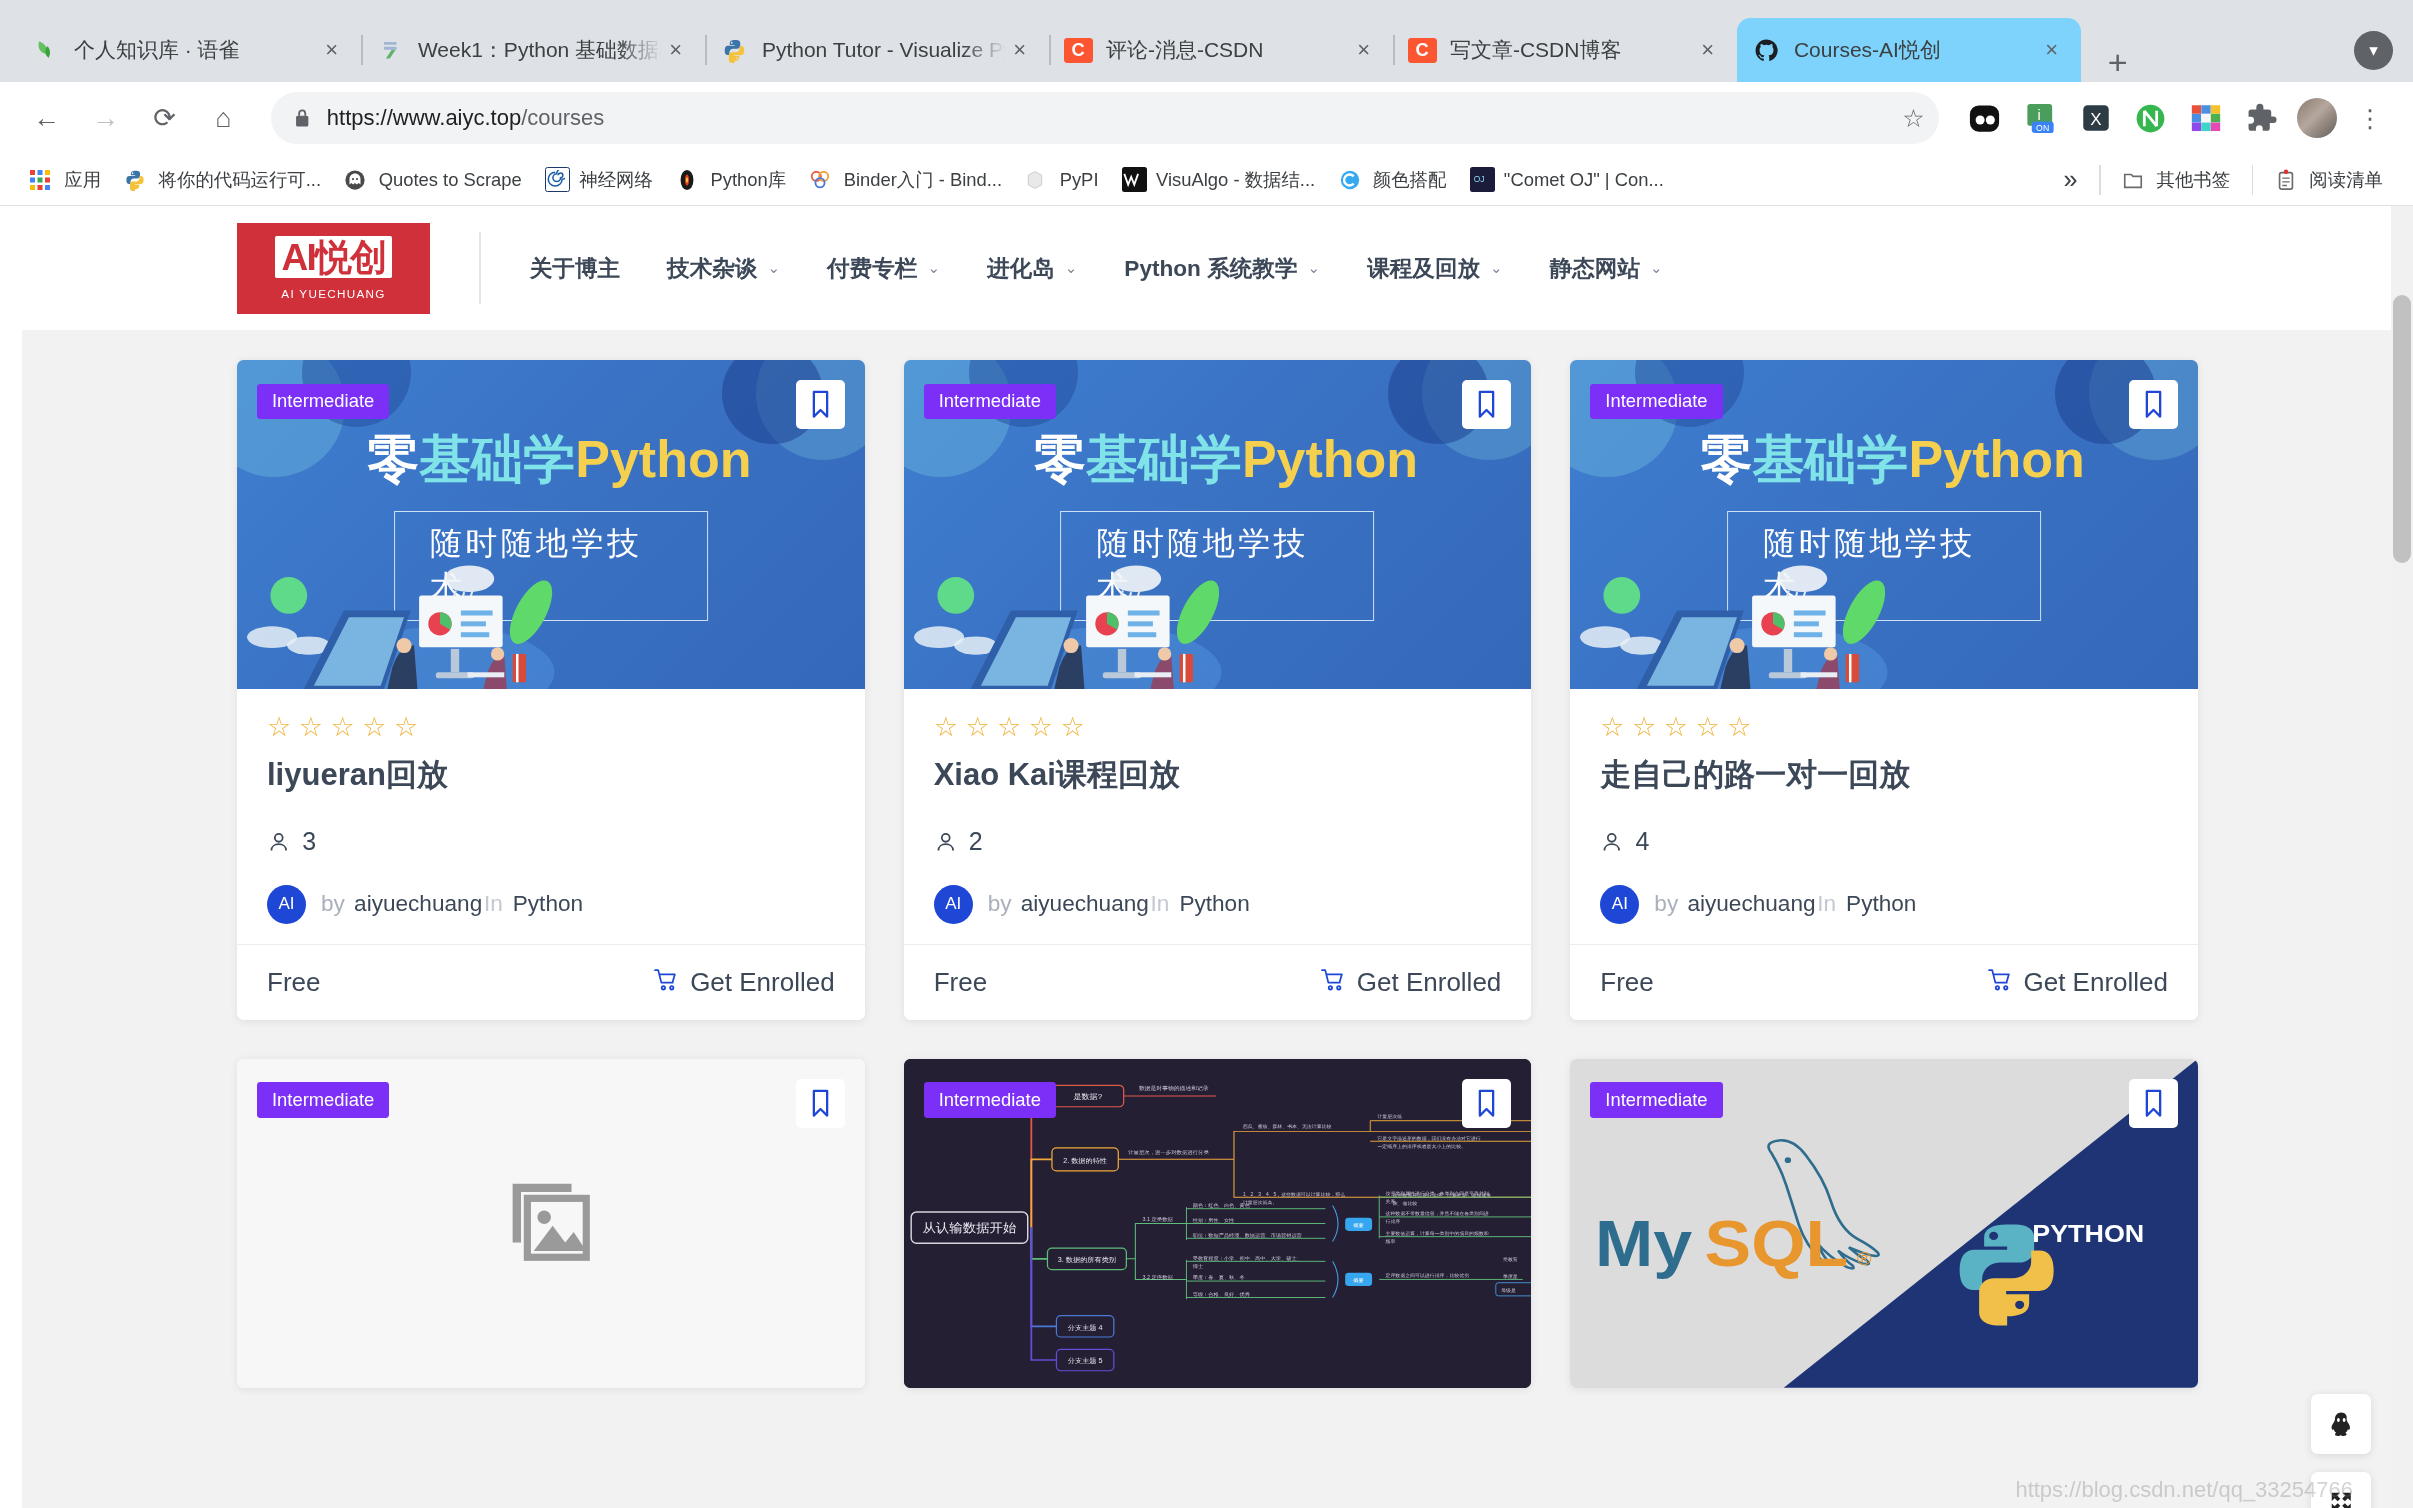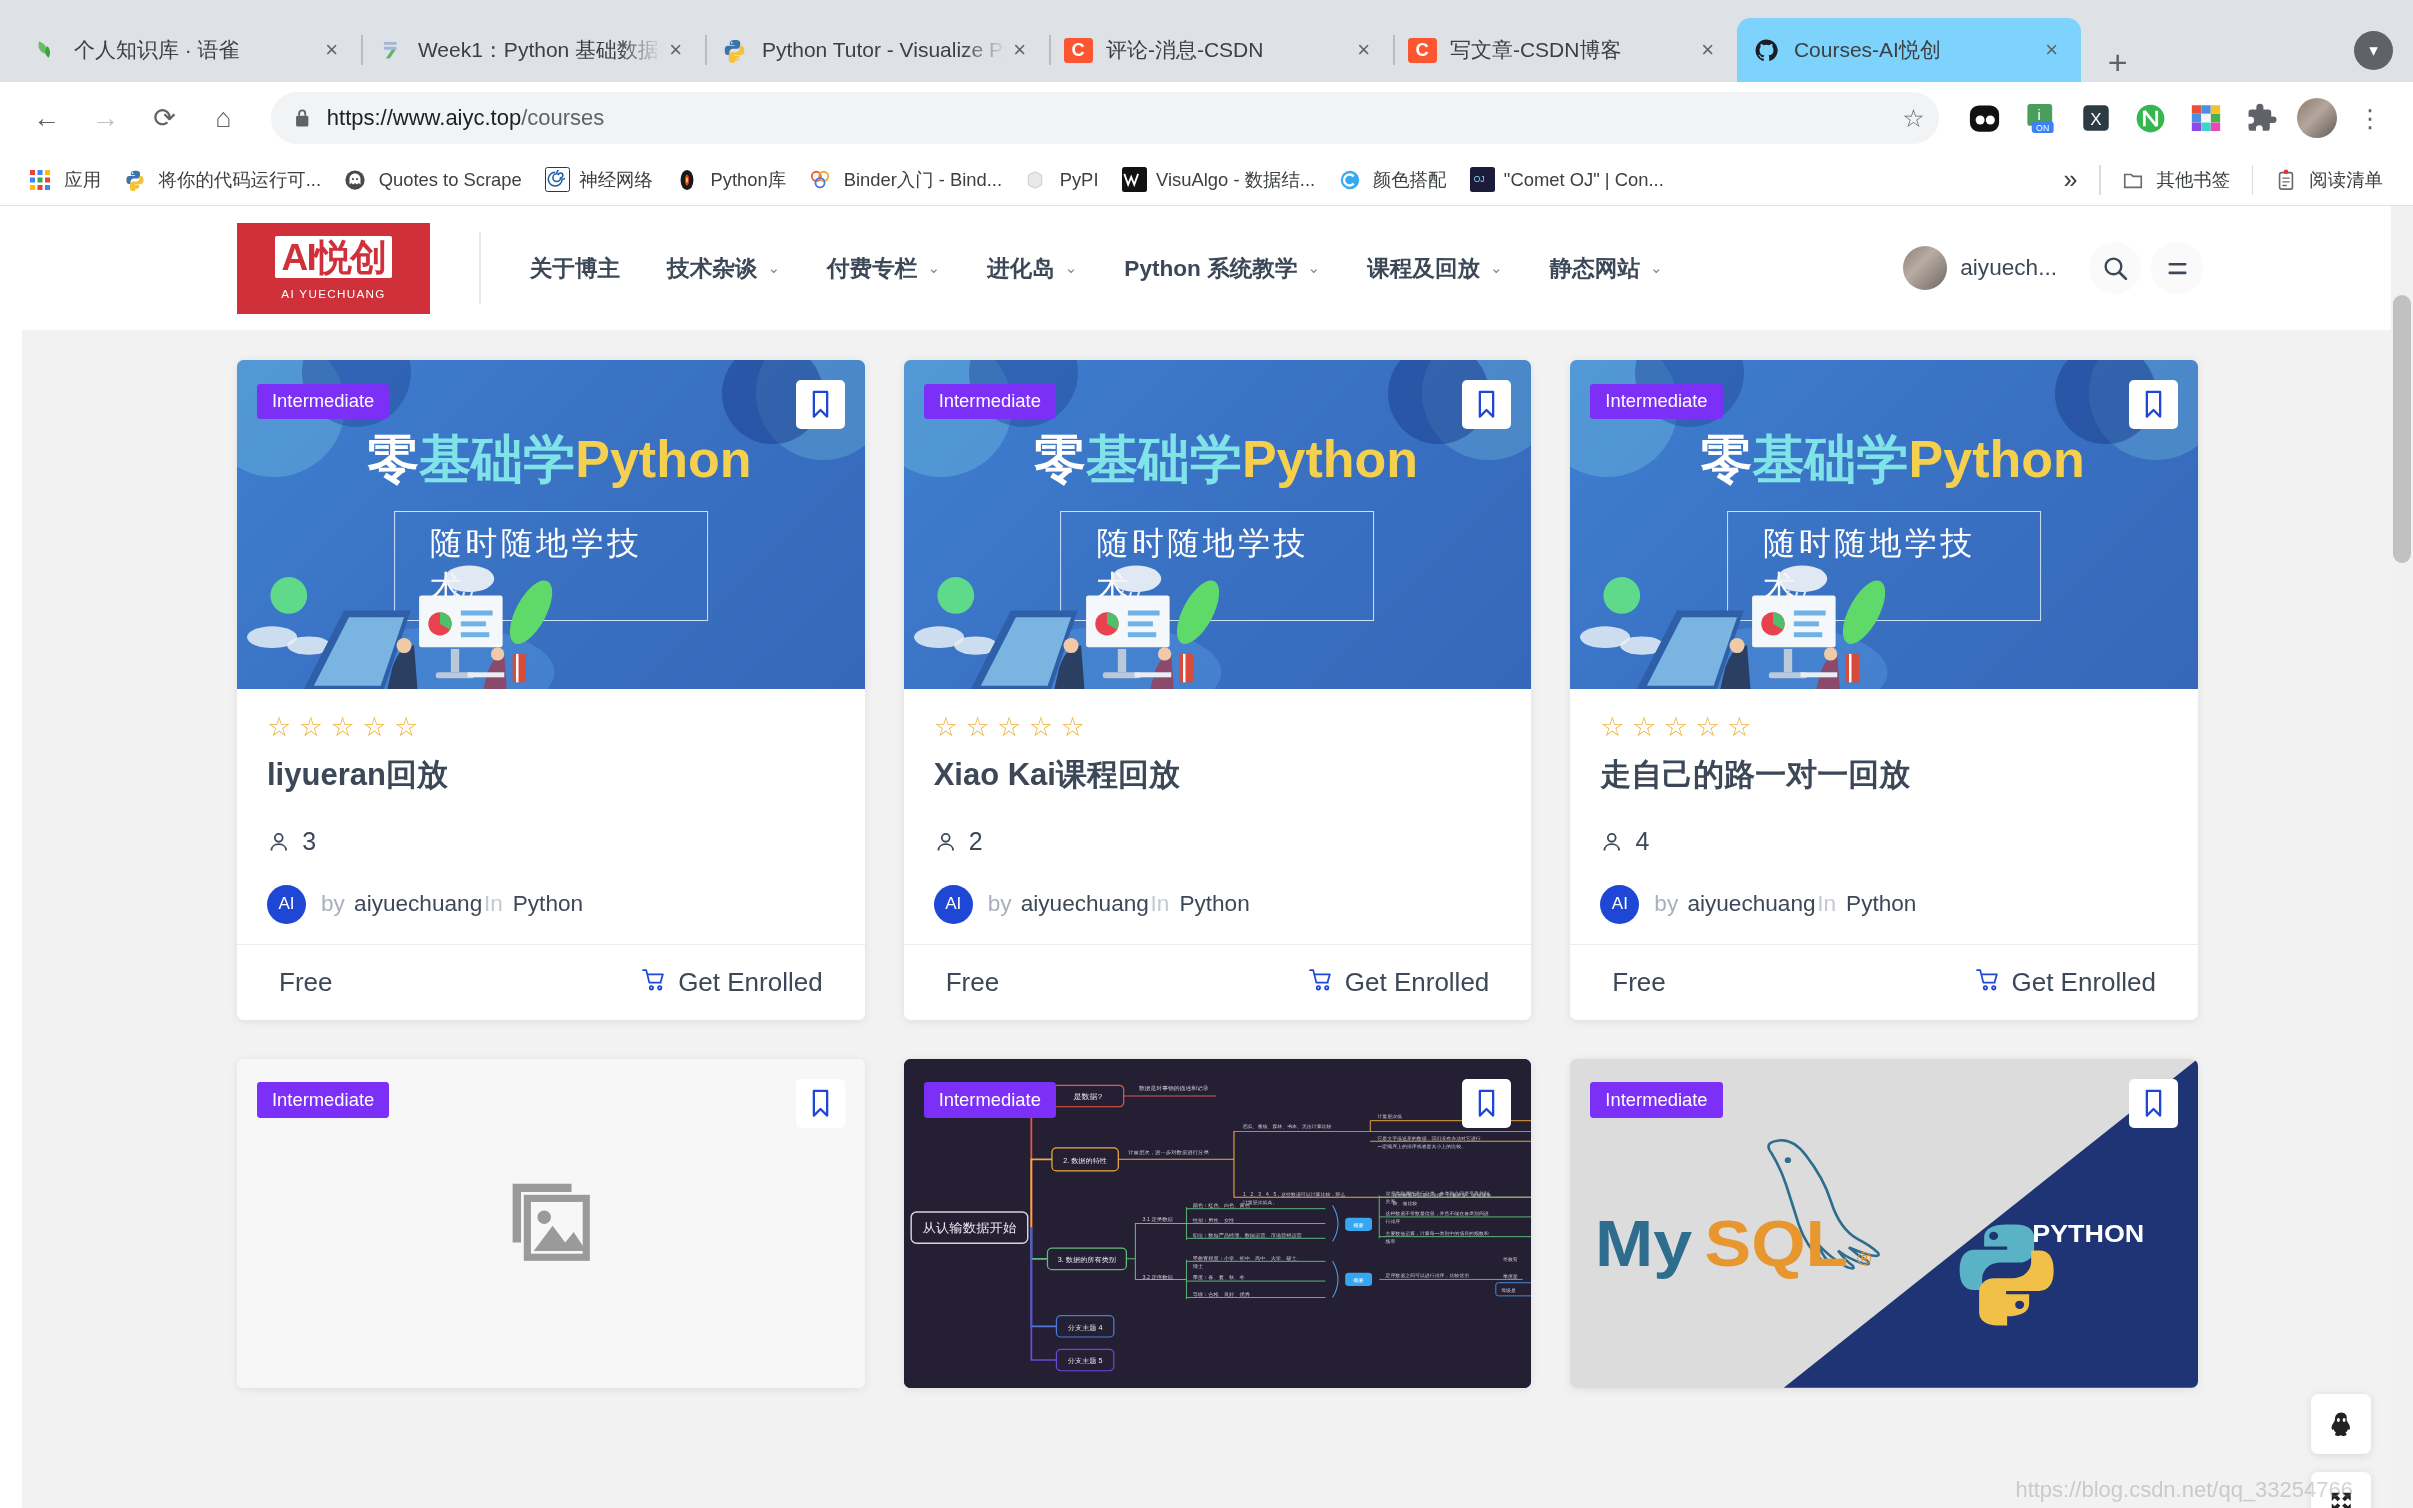--- a/index.html
+++ b/index.html
@@ -175,21 +175,21 @@
     width: 39px; height: 39px; border-radius:50%; background:#1f47d6; color:#fff;
     font-size: 17px; display:flex; align-items:center; justify-content:center; margin-right: 15px;
     flex:0 0 39px;
   }
   .by { font-size: 22.6px; color:#aab0bb; margin-right: 9.2px; }
   .author-name { font-size: 22.6px; color:#3c4858; }
   .in { font-size: 22.6px; color:#c3c8d1; margin: 0 10px 0 1.7px; }
   .cat { font-size: 22.6px; color:#3c4858; }
 
   .card-foot {
-    border-top: 0.8px solid #ececec; padding: 22px 42px; display:flex;
+    border-top: 0.8px solid #ececec; padding: 22px 30px; display:flex;
     align-items:center; justify-content:space-between;
   }
   .price { font-size: 26px; color:#3c4858; }
   .enroll { display:flex; align-items:flex-start; font-size: 26px; color:#3c4858; }
   .enroll .ico { margin-right: 11.7px; display:flex; }
 
   
   .fabs { position:absolute; right: 42px; top: 1188px; display:flex; flex-direction:column; gap: 18.4px; }
   .fab {
     width: 60px; height: 60px; background:#fff; border-radius: 6.7px;
@@ -502,36 +502,20 @@
         <span class="nav-item">
           <span>课程及回放</span>
           <span class="caret">⌄</span>
         </span>
         <span class="nav-item">
           <span>静态网站</span>
           <span class="caret">⌄</span>
         </span>
       </nav>
 
-      <div class="header-right">
-        <span class="avatar-sm"></span>
-        <span class="username">aiyuech...</span>
-        <span class="icon-circle">
-          <svg width="28.5" height="28.5" viewBox="0 0 24 24">
-              <circle cx="10.5" cy="10.5" r="6.6" fill="none" stroke="#3c4858" stroke-width="2"></circle>
-              <path d="M15.4 15.4L21 21" stroke="#3c4858" stroke-width="2.2" stroke-linecap="round"></path>
-            </svg>
-        </span>
-        <span class="icon-circle">
-          <svg width="27" height="27" viewBox="0 0 24 24">
-              <rect x="4" y="7" width="16" height="2.3" rx="1" fill="#3c4858"></rect>
-              <rect x="4" y="14.7" width="16" height="2.3" rx="1" fill="#3c4858"></rect>
-            </svg>
-        </span>
-      </div>
     </div>
 
     <div class="content">
       <div class="grid">
 
         <div class="card">
           <div class="thumb thumb-python">
             <span class="blob" style="width:142px;height:142px;background:rgba(120,200,225,.35);left:-34px;top:-25px;"></span>
             <span class="blob" style="width:109px;height:109px;background:rgba(30,70,150,.45);left:65px;top:-42px;"></span>
             <span class="blob" style="width:134px;height:134px;background:rgba(120,200,225,.30);right:-25px;top:-34px;"></span>

